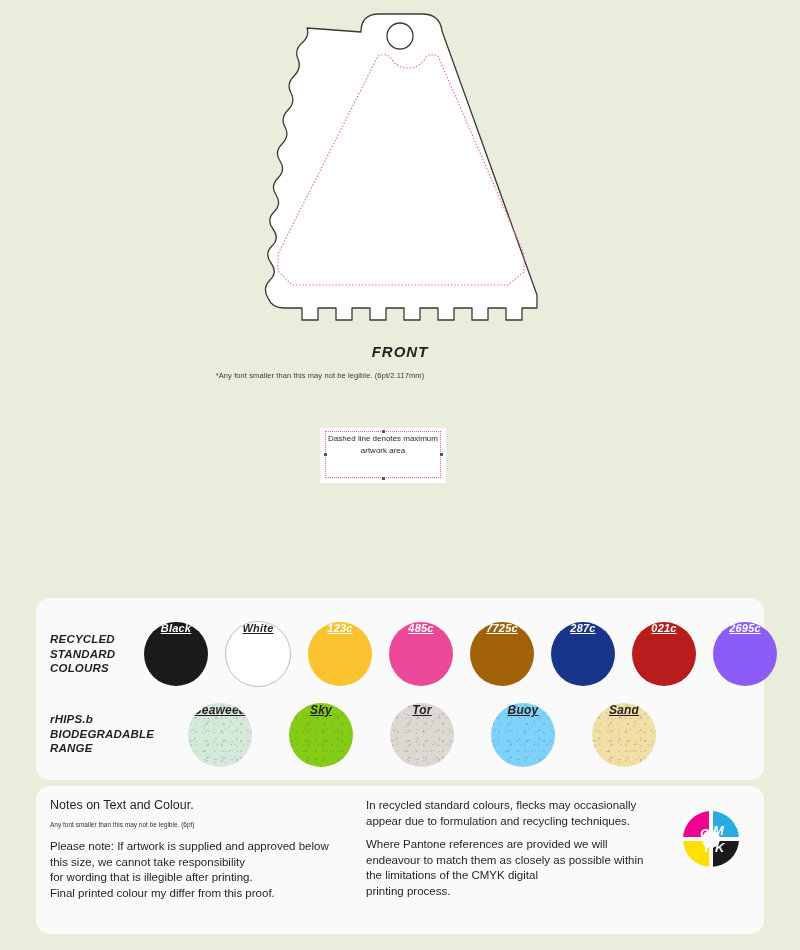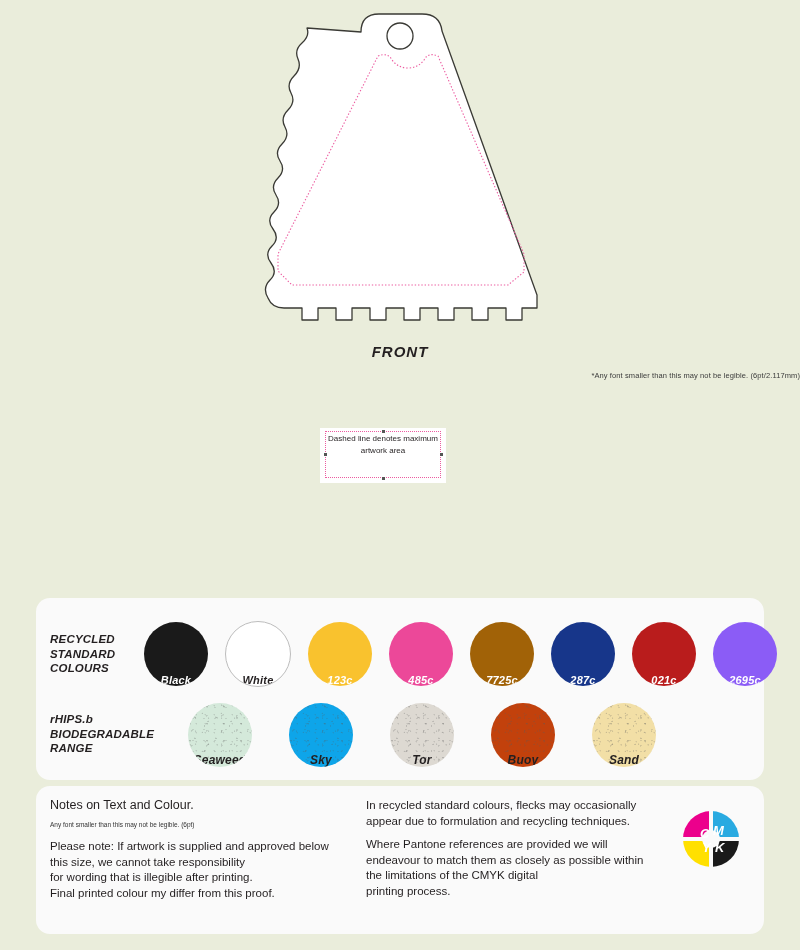--- a/index.html
+++ b/index.html
@@ -19,22 +19,22 @@
   #tag-svg{position:absolute;left:232px;top:8px;}
 
   #front-label{
     position:absolute;top:343px;left:0;width:800px;
     text-align:center;
     font-weight:bold;font-style:italic;
     font-size:15px;letter-spacing:1px;
     color:#231f20;
   }
   #legibility-note{
-    position:absolute;top:371px;left:0;width:800px;
-    text-align:right;
+    position:absolute;top:371px;left:0;width:640px;
+    text-align:center;
     font-size:7.5px;
     color:#3b3b3b;
     letter-spacing:.1px;
   }
 
   
   #legend-box{
     position:absolute;left:320px;top:428px;
     width:126px;height:54px;
     background:#ffffff;
@@ -78,26 +78,27 @@
   }
   #label-standard{top:20px;}
   #label-bio{top:16px;}
 
   .swatches{position:absolute;display:flex;align-items:center;}
   #swatches-standard{left:108px;top:0;height:84px;gap:17px;}
   #swatches-bio{left:152px;top:0;height:78px;gap:37px;}
 
   .swatch{
     border-radius:50%;
-    display:flex;align-items:flex-end;justify-content:center;
+    display:flex;align-items:flex-start;justify-content:center;
     font-weight:bold;font-style:italic;
     letter-spacing:.2px;
     flex:0 0 auto;
     position:relative;
     overflow:hidden;
+    text-decoration:underline;
   }
   .swatch.std{width:64px;height:64px;font-size:11px;}
   .swatch.bio{width:64px;height:64px;font-size:12px;}
   .swatch span{position:relative;z-index:2;}
 
   .swatch.has-border{border:1px solid #bdbdbd;}
 
   
   .fleck::before{
     content:"";position:absolute;inset:0;z-index:1;
@@ -233,27 +234,27 @@
   </div>
 
   <div class="colour-row" id="row-bio">
     <div class="row-label" id="label-bio">rHIPS.b
 BIODEGRADABLE
 RANGE</div>
     <div class="swatches" id="swatches-bio">
         <div class="swatch bio fleck" style="background: rgb(212, 233, 218); color: rgb(35, 31, 32);">
           <span>Seaweed</span>
         </div>
-        <div class="swatch bio fleck" style="background: #0ea5e9; color: rgb(35, 31, 32);">
+        <div class="swatch bio fleck" style="background: #84cc16; color: rgb(35, 31, 32);">
           <span>Sky</span>
         </div>
         <div class="swatch bio fleck" style="background: rgb(221, 217, 210); color: rgb(35, 31, 32);">
           <span>Tor</span>
         </div>
-        <div class="swatch bio fleck" style="background: #c2410c; color: rgb(35, 31, 32);">
+        <div class="swatch bio fleck" style="background: #7dd3fc; color: rgb(35, 31, 32);">
           <span>Buoy</span>
         </div>
         <div class="swatch bio fleck" style="background: rgb(242, 223, 166); color: rgb(35, 31, 32);">
           <span>Sand</span>
         </div>
       </div>
   </div>
 </div>
 
 <div class="panel" id="notes-panel">

